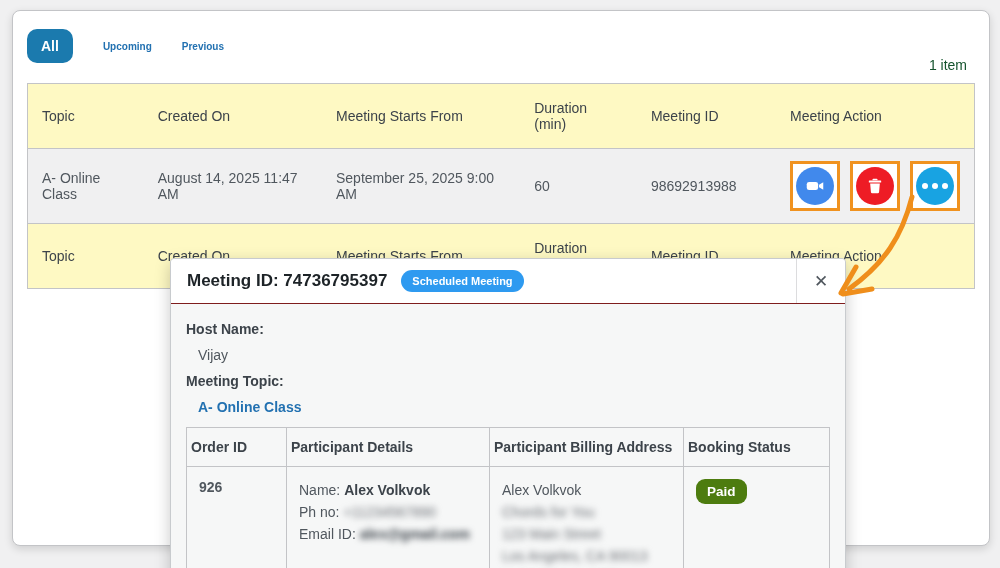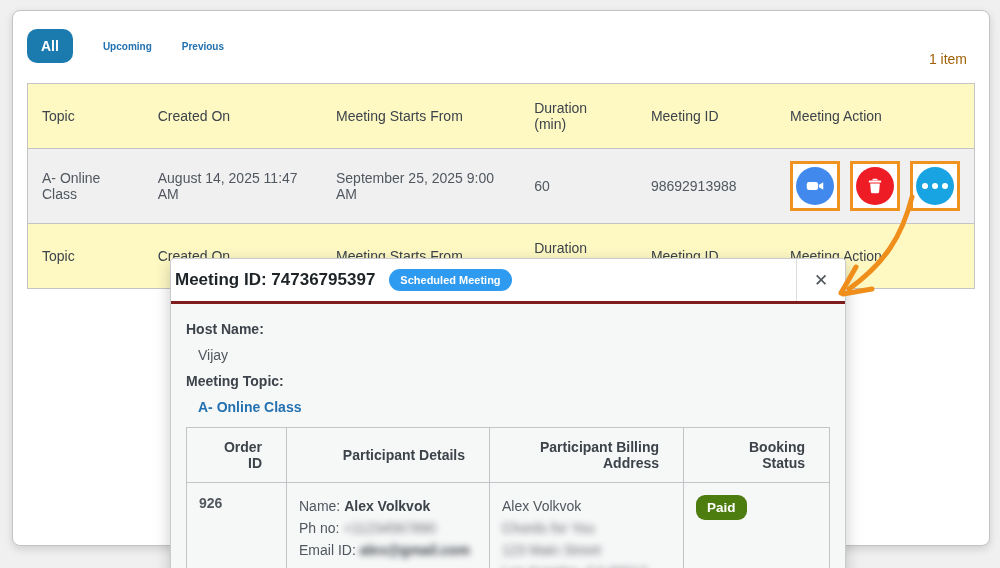--- a/index.html
+++ b/index.html
@@ -27,22 +27,22 @@
     font-weight: bold; font-size: 14px;
     padding: 9px 14px; border-radius: 10px;
     cursor: pointer;
   }
   .tab-link {
     color: #2271b1; font-weight: 600; font-size: 10px;
     cursor: pointer;
   }
   .item-count {
     margin-left: auto; align-self: flex-end;
-    position: relative; top: 4px;
-    color: #a16207; font-size: 14px; padding-right: 8px;
+    position: relative; top: 10px;
+    color: #14532d; font-size: 14px; padding-right: 8px;
   }
   
   table.meetings {
     width: 100%; margin-top: 20px;
     border-collapse: collapse;
     border: 1px solid #c3c4c7;
     font-size: 14px;
   }
   table.meetings th {
     text-align: left; font-weight: normal; color: #3c434a;
@@ -75,23 +75,23 @@
     left: 170px; top: 258px; width: 676px;
     background: #f6f7f7;
     border: 1px solid #c8cbce;
     border-radius: 4px;
     box-shadow: 0 5px 16px rgba(0,0,0,.22);
     z-index: 5;
   }
   .modal-header {
     display: flex; align-items: center;
     height: 45px; background: #fff;
-    border-bottom: 3px solid #7f1d1d;
+    border-bottom: 1px solid #7f1d1d;
     border-radius: 4px 4px 0 0;
-    padding-left: 4px;
+    padding-left: 16px;
   }
   .modal-title { font-size: 17px; font-weight: bold; color: #1d2327; }
   .status-badge {
     margin-left: 14px;
     background: #2e9af0; color: #fff;
     font-weight: bold; font-size: 11px;
     padding: 5px 11px; border-radius: 14px;
   }
   .close-box {
     margin-left: auto;
@@ -108,22 +108,22 @@
   .blurred { filter: blur(3px); color: #6c7076; user-select: none; }
   
   table.participants {
     width: 100%; margin-top: 7px;
     border-collapse: collapse;
     border: 1px solid #c3c4c7;
     background: #f6f7f7;
   }
   table.participants th, table.participants td { border: 1px solid #c3c4c7; }
   table.participants th {
-    text-align: right; font-weight: bold; font-size: 14px; color: #3c434a;
-    padding: 11px 24px;
+    text-align: left; font-weight: bold; font-size: 14px; color: #3c434a;
+    padding: 11px 4px;
   }
   table.participants td {
     padding: 12px; font-size: 14px; color: #50575e;
     vertical-align: top;
   }
   .order-id { font-weight: bold; color: #3c434a; }
   .detail-line, .billing-line { line-height: 22px; }
   .strong { font-weight: bold; color: #3c434a; }
   .paid-badge {
     display: inline-block;

